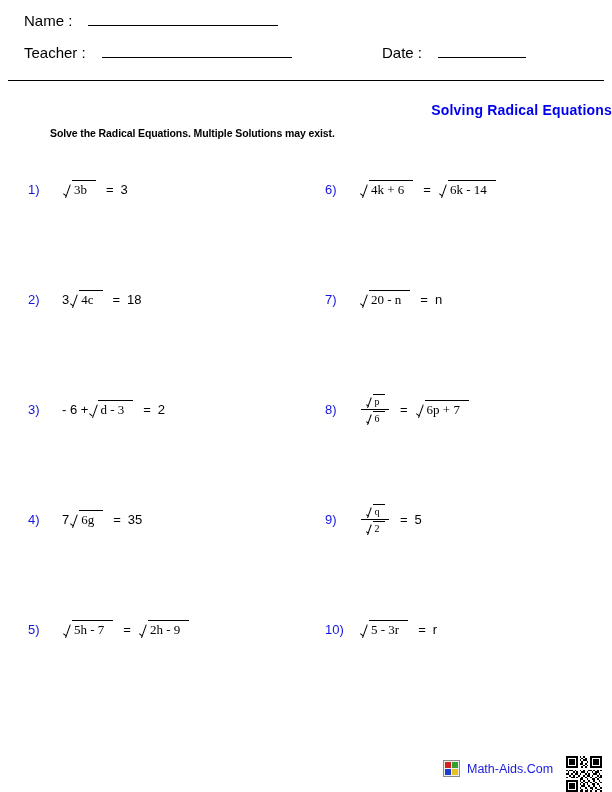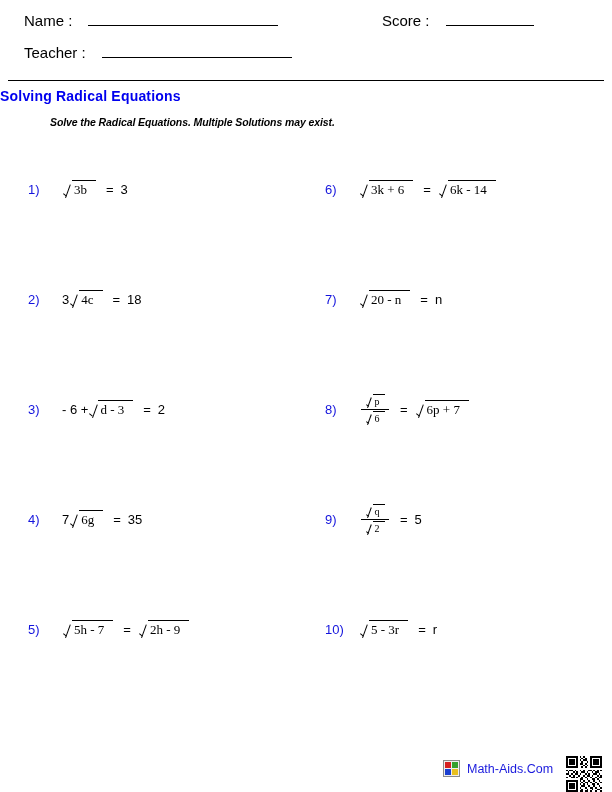--- a/index.html
+++ b/index.html
@@ -55,41 +55,40 @@
     top: 80px;
     width: 596px;
     height: 0;
     border-top: 1.6px solid #000;
   }
 
   
   .title {
     position: absolute;
     left: 0;
-    top: 88px;
+    top: 102px;
     width: 612px;
-    text-align: left;
+    text-align: right;
     font-size: 14px;
     font-weight: bold;
     color: #0000ee;
     font-family: "Liberation Sans", sans-serif;
     letter-spacing: 0.2px;
   }
 
   
   .instruction {
     position: absolute;
     left: 50px;
-    top: 116px;
+    top: 127px;
     font-size: 10.5px;
     font-weight: bold;
     color: #000;
     font-family: "Liberation Sans", sans-serif;
     letter-spacing: -0.1px;
-    font-style: italic;
   }
 
   
   .problems {
     position: absolute;
     left: 0;
     top: 160px;
     width: 612px;
   }
   .col {
@@ -263,25 +262,25 @@
   <div class="hdr-row r1 name-row">
     <span class="hdr-label">Name :</span>
     <span class="hdr-line line-long"></span>
   </div>
 
   <div class="hdr-row r2 teach-row">
     <span class="hdr-label">Teacher :</span>
     <span class="hdr-line line-long"></span>
   </div>
 
-  <div class="hdr-row r1 score-row">
-    <span class="hdr-label">Score :</span>
+
+  <div class="hdr-row r2 date-row">
+    <span class="hdr-label">Date :</span>
     <span class="hdr-line line-short"></span>
   </div>
-
 </div>
 
 <div class="hrule"></div>
 
 <div class="title">Solving Radical Equations</div>
 
 <div class="instruction">Solve the Radical Equations. Multiple Solutions may exist.</div>
 
 <div class="problems">
   <div class="col col-left" id="col-left">
@@ -346,21 +345,21 @@
           </span>
         </span>
       </div>
     </div>
   <div class="col col-right" id="col-right">
       <div class="problem" style="top: 12px;">
         <span class="pnum">6)</span>
         <span class="expr">
           <span class="radical">
             <span class="tick"></span>
-            <span class="rad-body">3k + 6</span>
+            <span class="rad-body">4k + 6</span>
           </span>
           <span class="eq">=</span>
           <span class="radical">
             <span class="tick"></span>
             <span class="rad-body">6k - 14</span>
           </span>
         </span>
       </div>
       <div class="problem" style="top: 122px;">
         <span class="pnum">7)</span>

